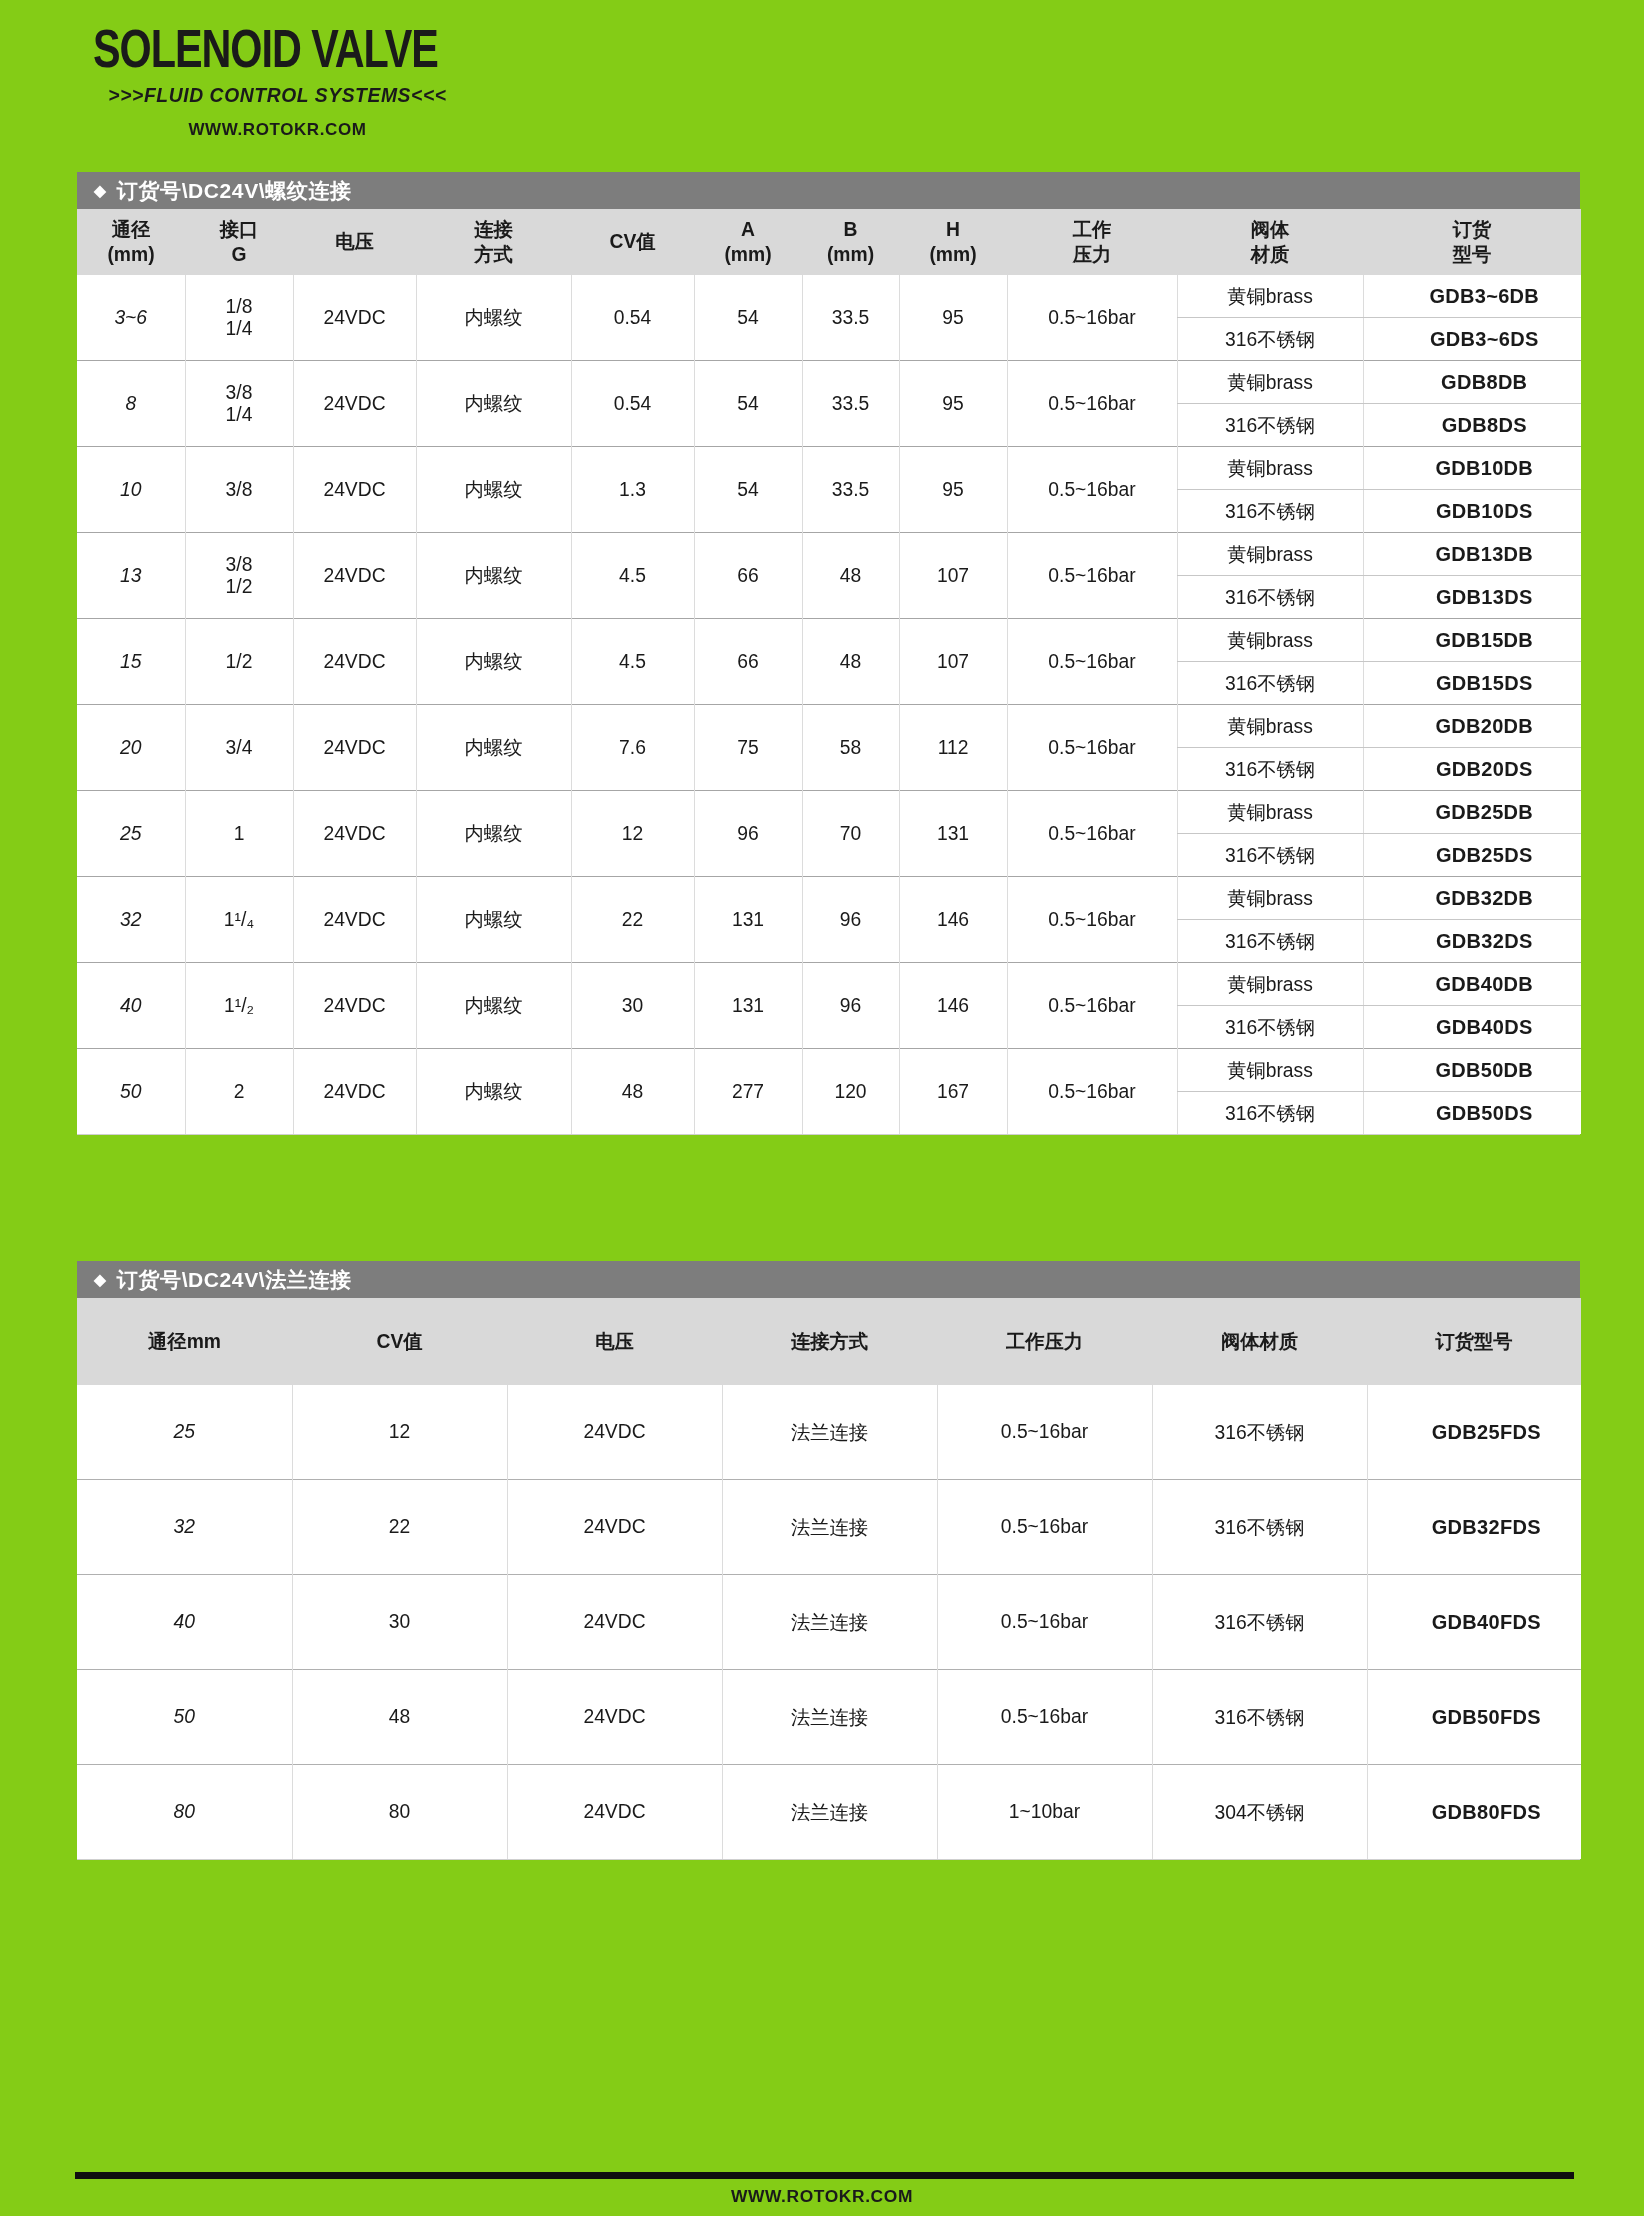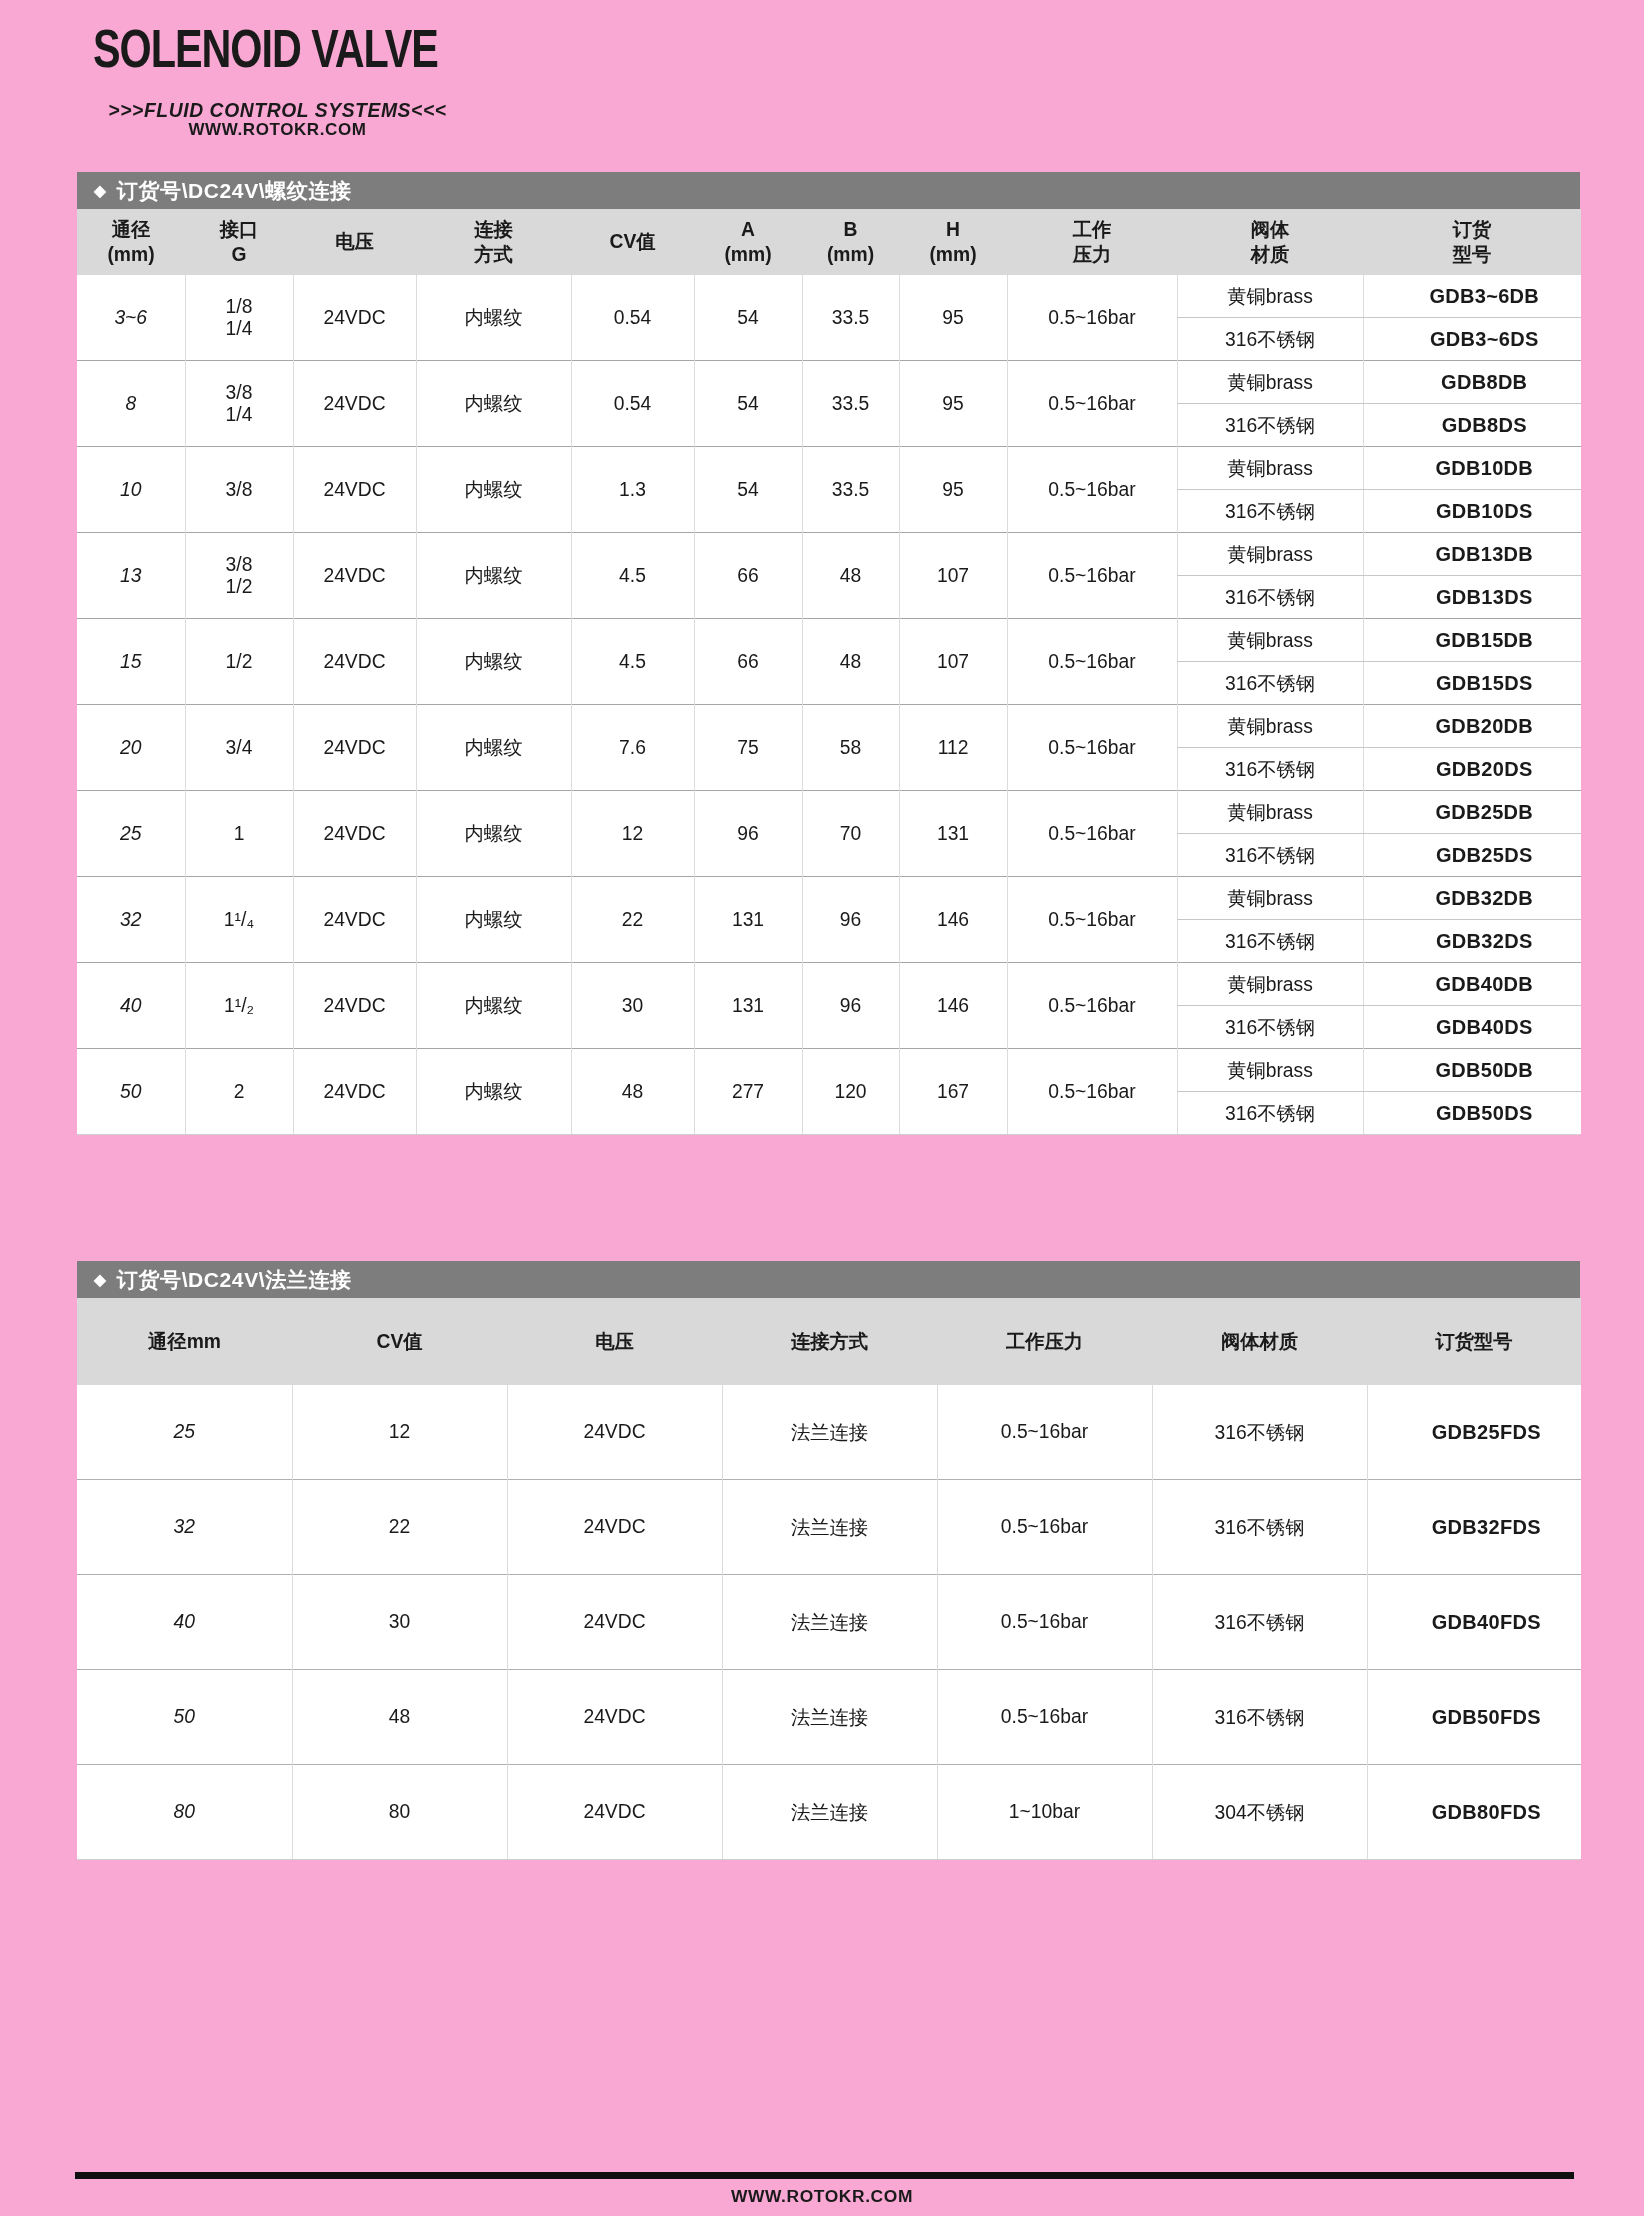--- a/index.html
+++ b/index.html
@@ -1,22 +1,22 @@
 <!DOCTYPE html>
 <html style="font-size:10.3px"><head>
 <meta charset="utf-8">
 <style>
   html,body{margin:0;padding:0;background:#ffffff;}
   body{width:1644px;height:2216px;font-family:"Liberation Sans",sans-serif;color:#1a1a1a;}
-  .page{position:relative;width:1644px;height:2216px;overflow:hidden;background:#f9a8d4;}
+  .page{position:relative;width:1644px;height:2216px;overflow:hidden;background:#84cc16;}
 
   
   .brand-title{position:absolute;left:93px;top:22px;margin:0;font-size:53px;font-weight:bold;
     letter-spacing:-1.3px;line-height:1;transform:scaleX(.78);transform-origin:left top;white-space:nowrap;}
-  .brand-sub{position:absolute;left:97px;top:100px;width:361px;text-align:center;
+  .brand-sub{position:absolute;left:97px;top:85px;width:361px;text-align:center;
     font-size:19.3px;font-style:italic;font-weight:bold;letter-spacing:0.6px;white-space:nowrap;}
   .brand-site{position:absolute;left:97px;top:120px;width:361px;text-align:center;
     font-size:17px;font-weight:bold;letter-spacing:0.6px;}
   .series{position:absolute;right:64px;top:17px;width:277px;text-align:center;}
   .series-name{font-size:66px;font-weight:bold;line-height:1.05;letter-spacing:1.3px;margin:0;}
   .series-sub{font-size:30px;font-family:"DejaVu Serif",serif;font-weight:bold;
     letter-spacing:9px;padding-left:6.4px;margin-top:5.2px;white-space:nowrap;}
 
   
   .tablebox{position:absolute;left:77px;width:1503px;border-bottom:1.3px solid #cfcfcf;}

